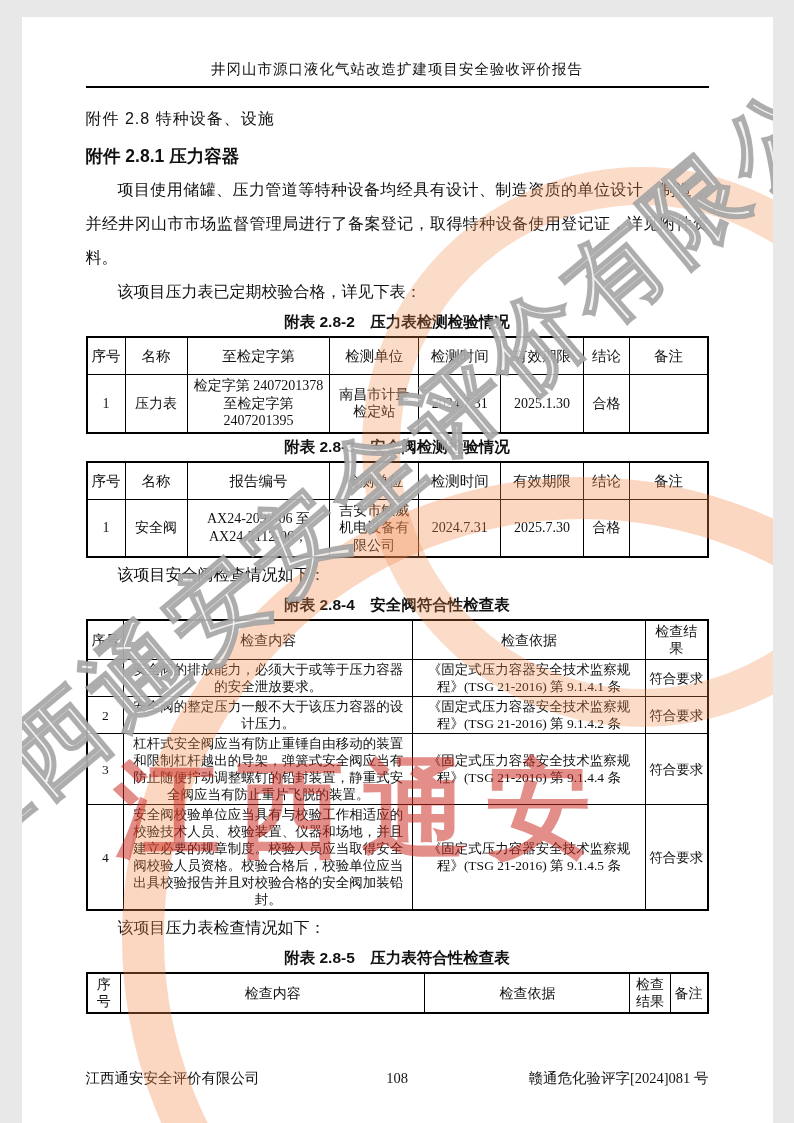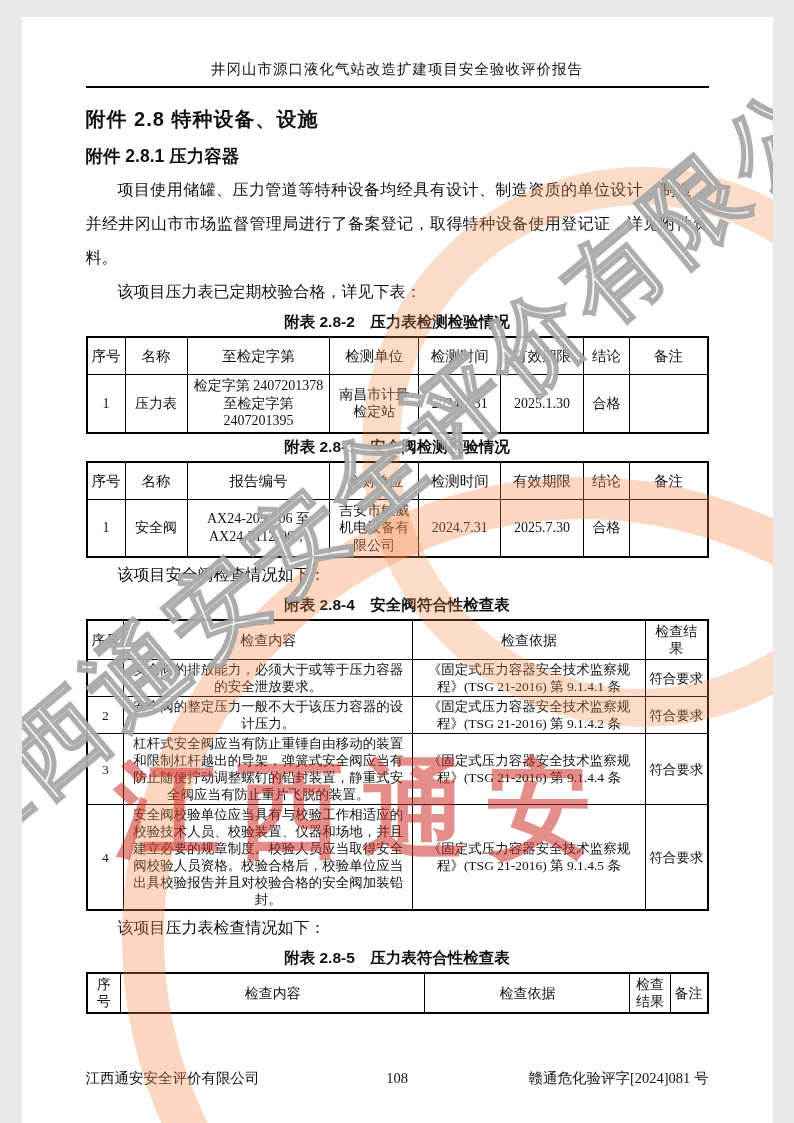--- a/index.html
+++ b/index.html
@@ -7,22 +7,22 @@
     position:relative; width:751px; height:1123px; margin:17px auto;
     background:#ffffff; overflow:hidden;
     font-family:"Liberation Serif", serif; color:#111;
   }
   .content { position:absolute; inset:0; z-index:2; padding:42px 64px 0 64px; box-sizing:border-box; }
 
   .doc-header { text-align:center; font-size:14.5px; letter-spacing:1px; line-height:20px; }
   .header-rule { border:none; border-top:2.5px solid #000; margin:7px 0 0 0; }
 
   .h1 {
-    font-family:"Liberation Sans", sans-serif; font-weight:bold;
-    font-size:20px; line-height:34px; margin:14px 0 4px 0; letter-spacing:1px;
+    font-family:"Liberation Sans", sans-serif; font-weight:normal;
+    font-size:16px; line-height:34px; margin:14px 0 4px 0; letter-spacing:1px;
   }
   .h2 {
     font-family:"Liberation Sans", sans-serif; font-weight:bold;
     font-size:17.5px; line-height:30px; margin:5px 0 2px 0;
   }
   .body-text { font-size:16px; line-height:34px; text-align:justify; text-indent:2em; margin:0; }
 
   .tbl-caption {
     text-align:center; font-family:"Liberation Sans", sans-serif;
     font-weight:bold; font-size:15.5px; line-height:24px; margin:1px 0 2px 0;

